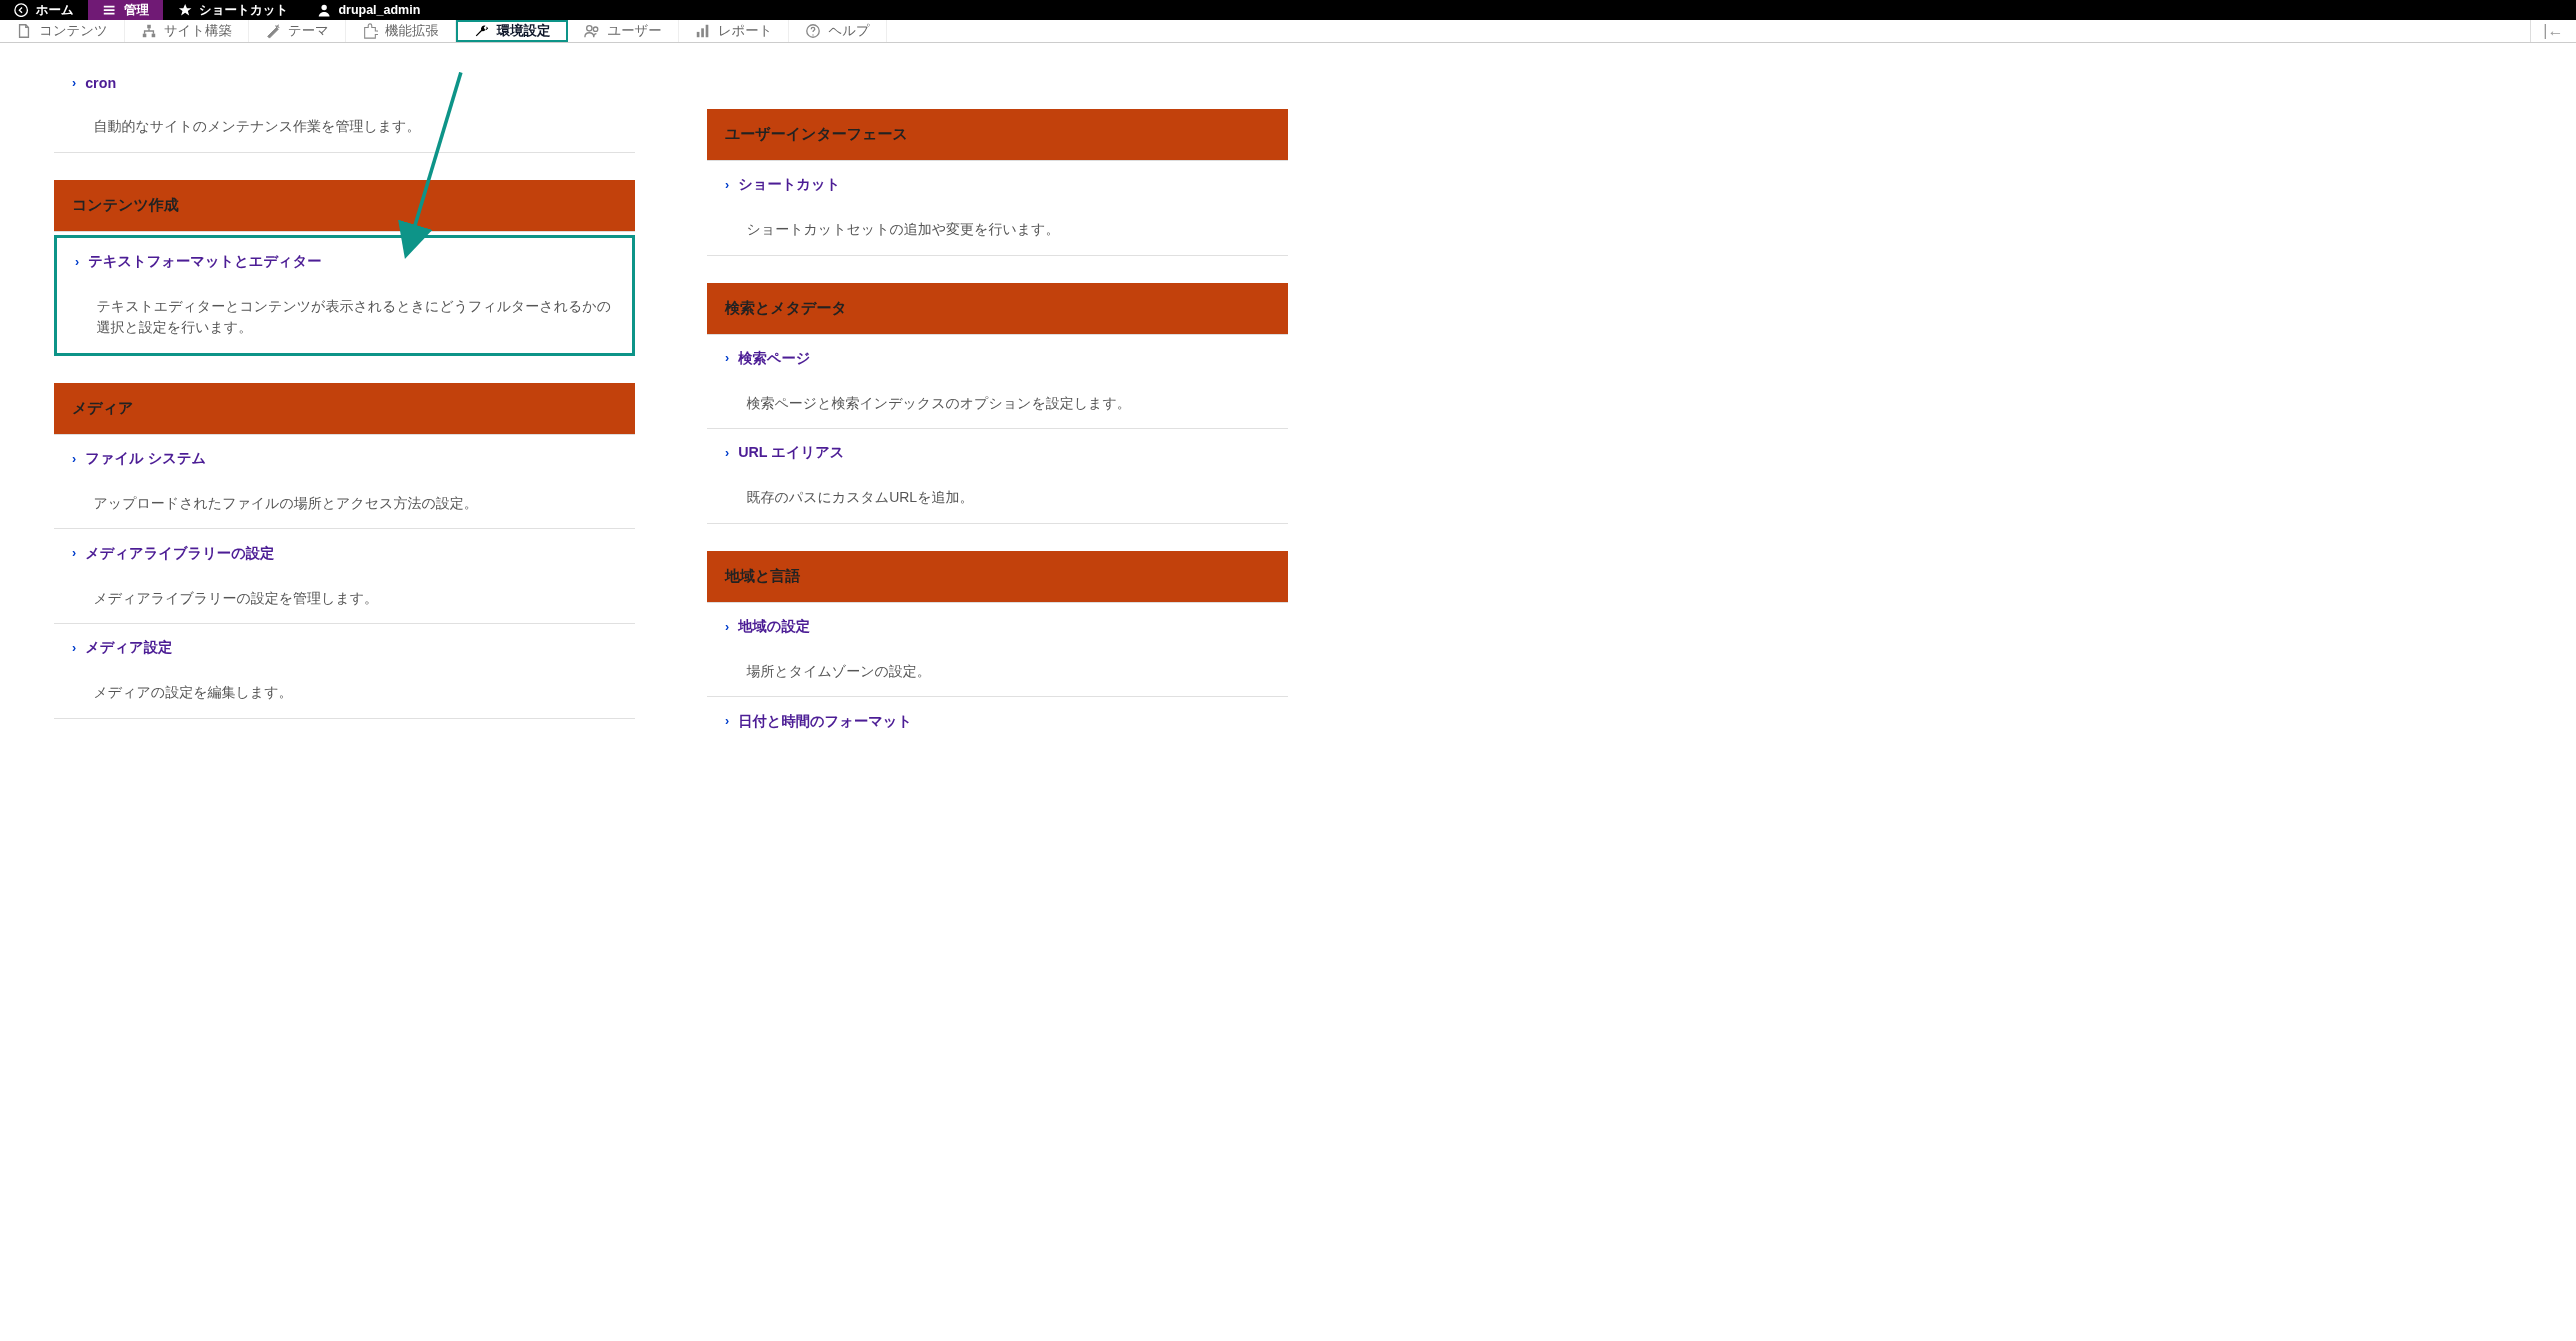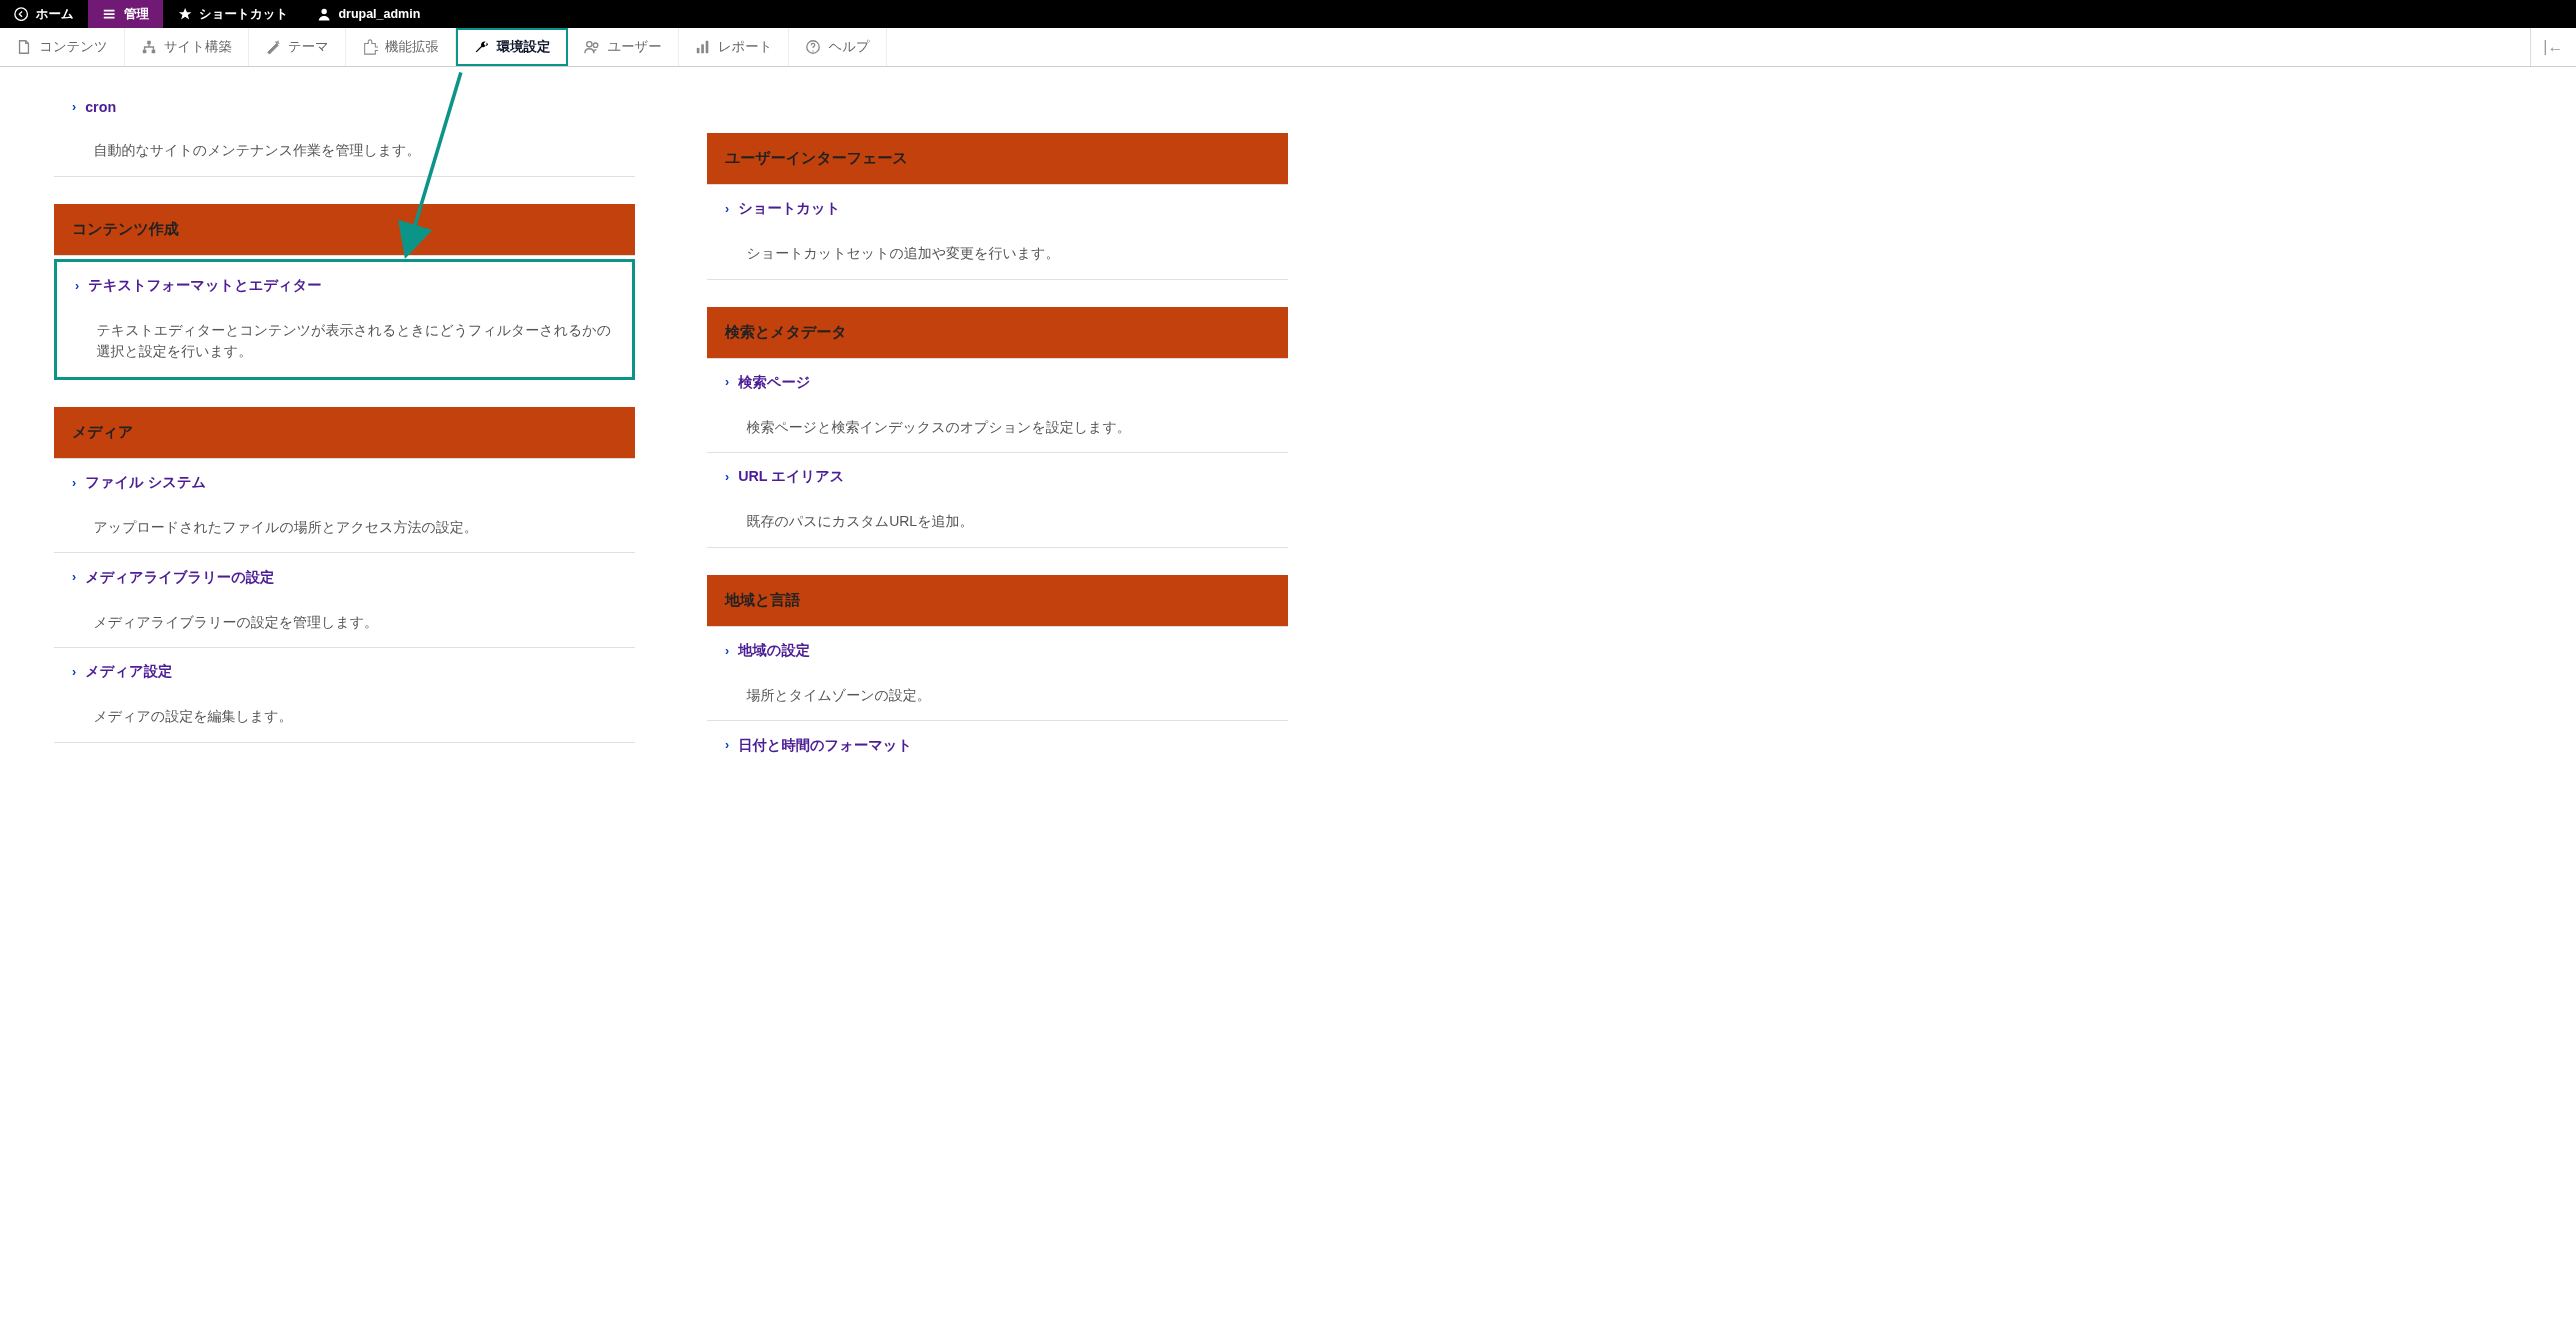--- a/index.html
+++ b/index.html
@@ -9,21 +9,21 @@
       color: #222;
       background: #fff;
     }
 
     
     .toolbar-top {
       background: #000;
       color: #fff;
       display: flex;
       align-items: center;
-      height: 28px;
+      height: 20px;
     }
     .toolbar-top-item {
       display: flex;
       align-items: center;
       gap: 7.2px;
       padding: 0 14.3px;
       height: 100%;
       cursor: pointer;
       font-size: 12.5px;
       font-weight: 600;
@@ -31,21 +31,21 @@
     .toolbar-top-item.active {
       background: #701a75;
     }
     .toolbar-top-item svg { width: 14.3px; height: 14.3px; fill: #fff; }
 
     
     .tabs-bar {
       background: #fff;
       border-bottom: 0.9px solid #ccc;
       display: flex;
-      height: 39px;
+      height: 23px;
       position: relative;
     }
     .tab {
       display: flex;
       align-items: center;
       gap: 7.2px;
       padding: 0 16px;
       height: 100%;
       cursor: pointer;
       font-size: 13.4px;

